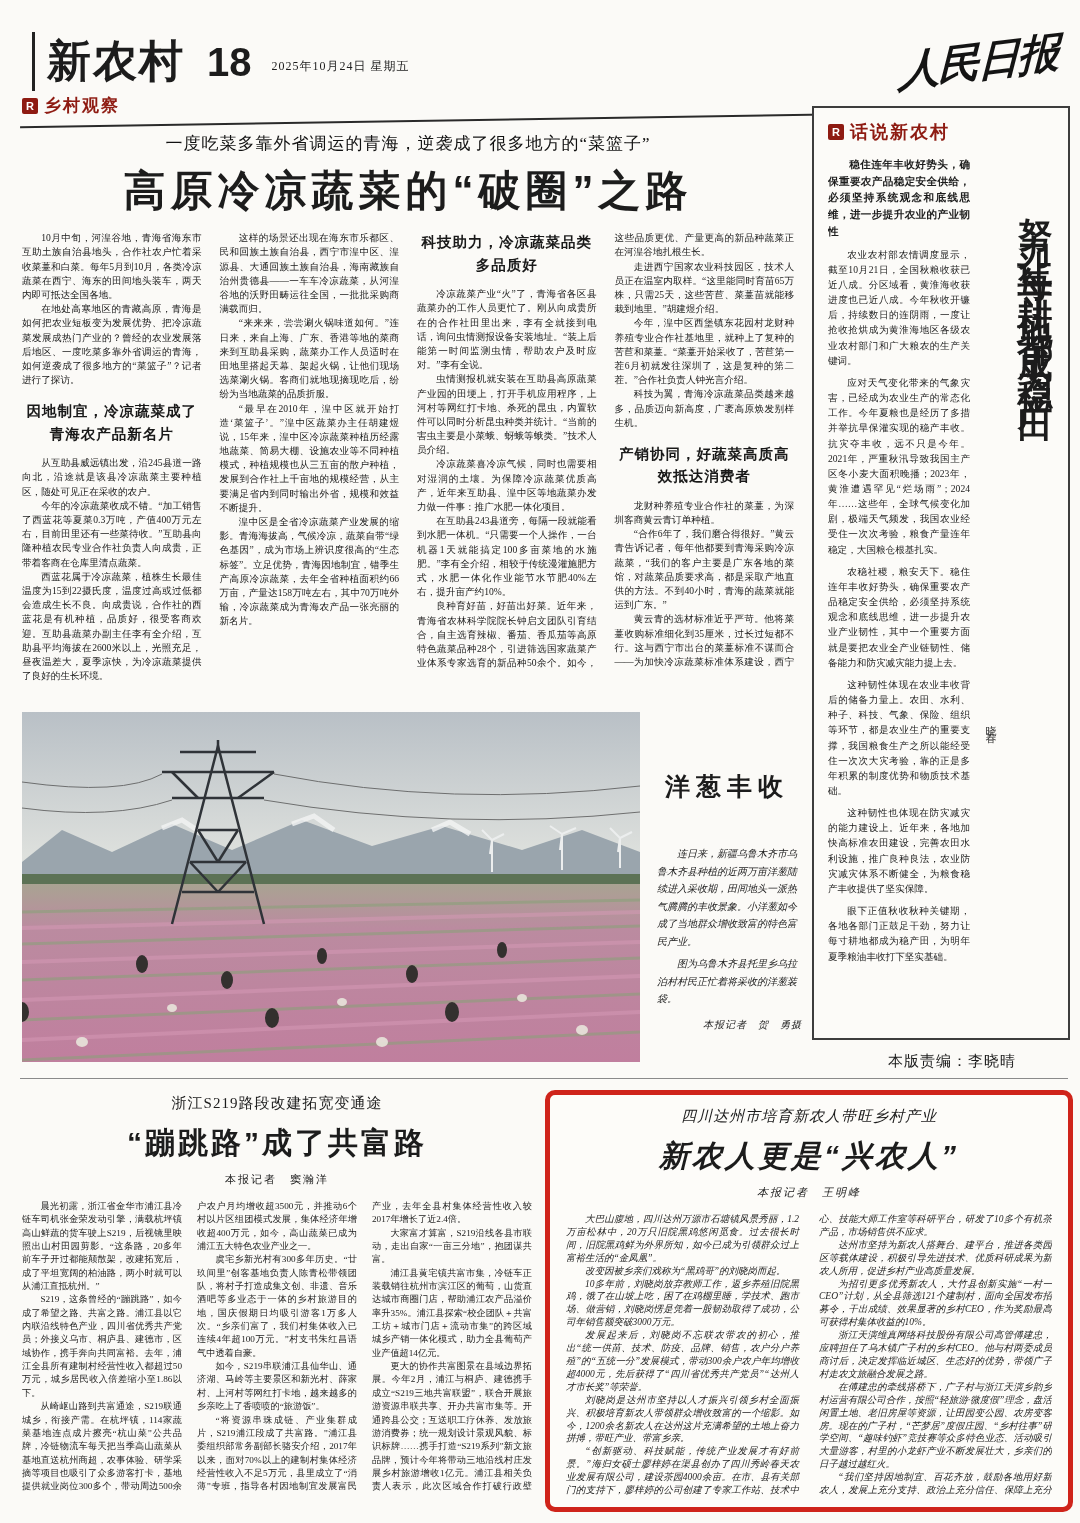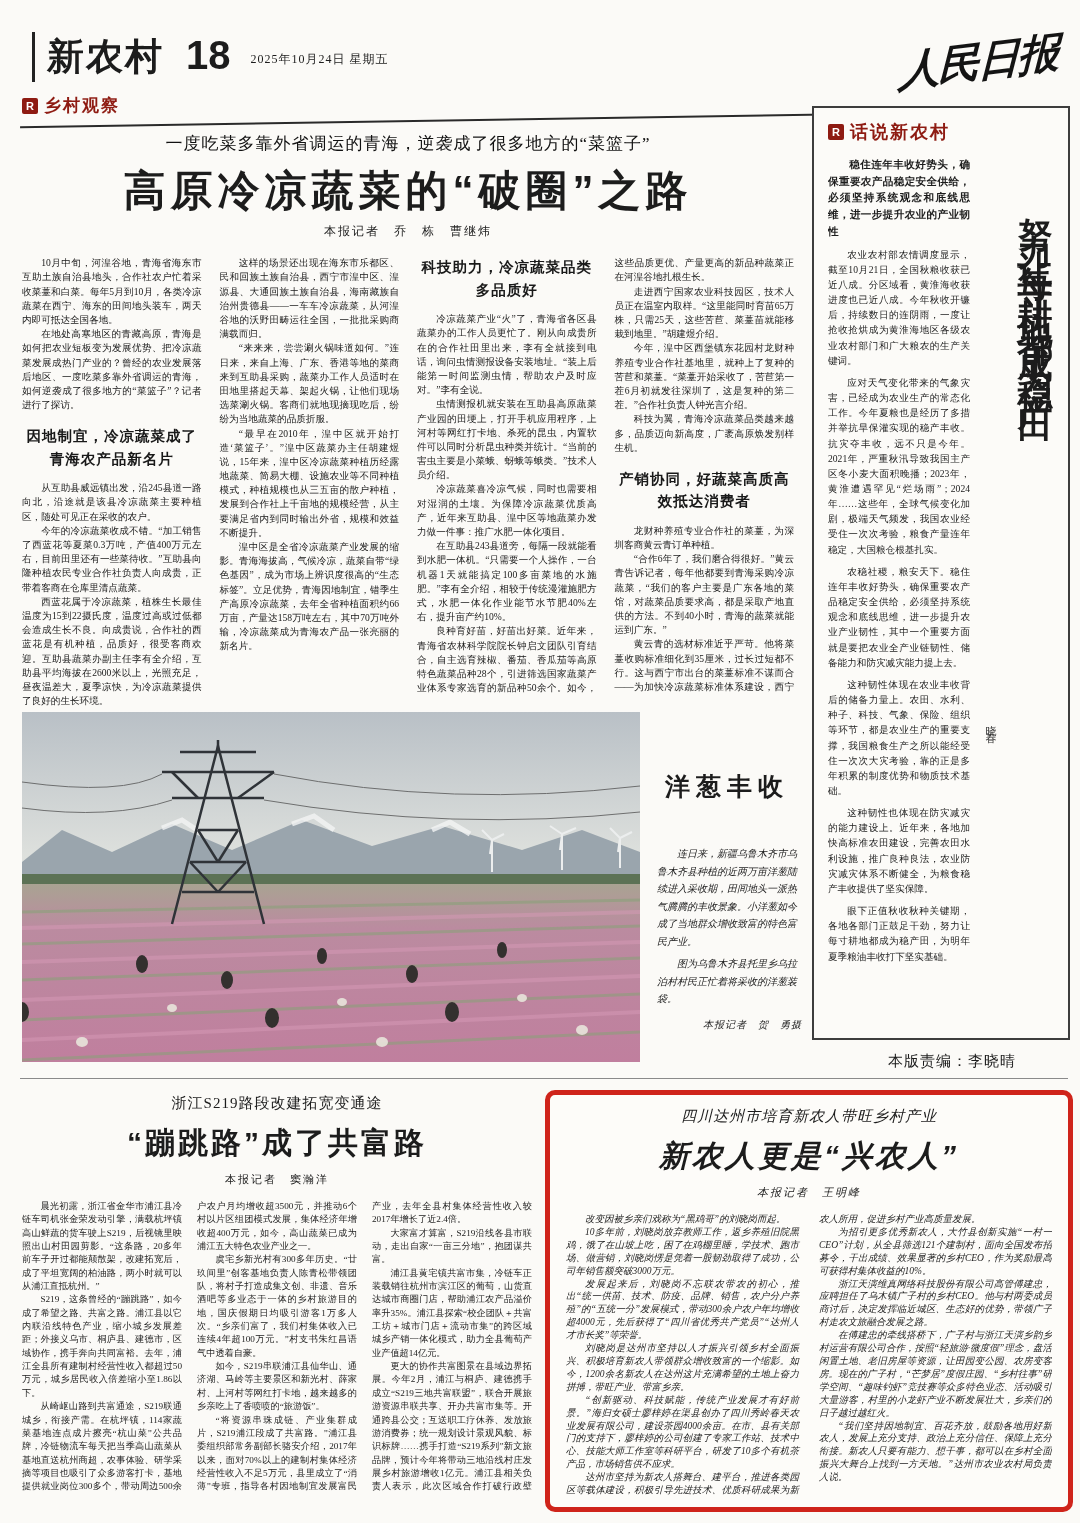--- a/index.html
+++ b/index.html
@@ -5,21 +5,21 @@
   html,body{margin:0;padding:0;}
   body{
     width:1080px;height:1523px;position:relative;overflow:hidden;
     background:#fbfaf7;color:#1c1c1c;
     font-family:"Liberation Serif",serif;
   }
   
   .masthead{position:absolute;left:18px;top:26px;right:16px;height:96px;}
   .masthead-rule{position:absolute;left:20px;right:14px;top:118px;height:2px;background:#2a2a2a;transform:rotate(-0.9deg);}
   .masthead-left{position:absolute;left:14px;top:6px;border-left:3px solid #222;padding-left:12px;}
-  .section-name{font-family:Liberation Mono, monospace;font-size:37px;font-weight:700;letter-spacing:2px;display:inline-block;vertical-align:baseline;}
+  .section-name{font-family:Liberation Mono, monospace;font-size:44px;font-weight:700;letter-spacing:2px;display:inline-block;vertical-align:baseline;}
   .page-no{font-family:"Liberation Sans",sans-serif;font-size:40px;font-weight:700;margin-left:18px;display:inline-block;}
   .pub-date{font-size:12px;letter-spacing:1px;margin-left:16px;display:inline-block;transform:translateY(-6px);}
   .paper-logo{position:absolute;right:6px;top:8px;font-size:42px;font-weight:900;font-style:italic;transform:rotate(-7deg) skewX(-8deg);letter-spacing:-2px;color:#141414;}
   
   .tag{font-family:"Liberation Sans",sans-serif;font-weight:700;color:#8e1b12;font-size:17px;letter-spacing:2px;display:flex;align-items:center;}
   .tag .r-badge{display:inline-block;width:16px;height:16px;background:#8e1b12;color:#fff;font-size:11px;line-height:16px;text-align:center;border-radius:2px;margin-right:6px;letter-spacing:0;}
   .tag-observe{position:absolute;left:22px;top:94px;}
   
   .main-article{position:absolute;left:22px;top:132px;width:772px;}
   .kicker{text-align:center;font-size:17px;letter-spacing:1px;color:#111;}
@@ -73,21 +73,20 @@
 <div class="masthead-rule"></div>
 
 <div class="tag tag-observe">
   <span class="r-badge">R</span>
   <span>乡村观察</span>
 </div>
 
 <div class="main-article">
   <div class="kicker">一度吃菜多靠外省调运的青海，逆袭成了很多地方的“菜篮子”</div>
   <div class="main-title">高原冷凉蔬菜的“破圈”之路</div>
-  <div class="byline">本报记者　乔　栋　曹继炜</div>
   <div class="article-body">
       <p>10月中旬，河湟谷地，青海省海东市互助土族自治县地头，合作社农户忙着采收菜薹和白菜。每年5月到10月，各类冷凉蔬菜在西宁、海东的田间地头装车，两天内即可抵达全国各地。</p>
       <p>在地处高寒地区的青藏高原，青海是如何把农业短板变为发展优势、把冷凉蔬菜发展成热门产业的？曾经的农业发展落后地区、一度吃菜多靠外省调运的青海，如何逆袭成了很多地方的“菜篮子”？记者进行了探访。</p>
       <h3>因地制宜，冷凉蔬菜成了青海农产品新名片</h3>
       <p>从互助县威远镇出发，沿245县道一路向北，沿途就是该县冷凉蔬菜主要种植区，随处可见正在采收的农户。</p>
       <p>今年的冷凉蔬菜收成不错。“加工销售了西蓝花等夏菜0.3万吨，产值400万元左右，目前田里还有一些菜待收。”互助县向隆种植农民专业合作社负责人向成贵，正带着客商在仓库里清点蔬菜。</p>
       <p>西蓝花属于冷凉蔬菜，植株生长最佳温度为15到22摄氏度，温度过高或过低都会造成生长不良。向成贵说，合作社的西蓝花是有机种植，品质好，很受客商欢迎。互助县蔬菜办副主任李有全介绍，互助县平均海拔在2600米以上，光照充足，昼夜温差大，夏季凉快，为冷凉蔬菜提供了良好的生长环境。</p>
       <p>这样的场景还出现在海东市乐都区、民和回族土族自治县，西宁市湟中区、湟源县、大通回族土族自治县，海南藏族自治州贵德县——一车车冷凉蔬菜，从河湟谷地的沃野田畴运往全国，一批批采购商满载而归。</p>
       <p>“来来来，尝尝涮火锅味道如何。”连日来，来自上海、广东、香港等地的菜商来到互助县采购，蔬菜办工作人员适时在田地里搭起天幕、架起火锅，让他们现场选菜涮火锅。客商们就地现摘现吃后，纷纷为当地蔬菜的品质折服。</p>
       <p>“最早在2010年，湟中区就开始打造‘菜篮子’。”湟中区蔬菜办主任胡建煜说，15年来，湟中区冷凉蔬菜种植历经露地蔬菜、简易大棚、设施农业等不同种植模式，种植规模也从三五亩的散户种植，发展到合作社上千亩地的规模经营，从主要满足省内到同时输出外省，规模和效益不断提升。</p>
@@ -216,36 +215,37 @@
 <div class="editor-note">本版责编：李晓晴</div>
 
 <div class="bottom-rule"></div>
 
 <div class="bottom-left">
   <div class="b-kicker">浙江S219路段改建拓宽变通途</div>
   <div class="b-title">“蹦跳路”成了共富路</div>
   <div class="b-byline">本报记者　窦瀚洋</div>
   <div class="b-body">
       <p>晨光初露，浙江省金华市浦江县冷链车司机张金荣发动引擎，满载杭坪镇高山鲜蔬的货车驶上S219，后视镜里映照出山村田园剪影。“这条路，20多年前车子开过都能颠散架，改建拓宽后，成了平坦宽阔的柏油路，两小时就可以从浦江直抵杭州。”</p>
-      <p>S219，这条曾经的“蹦跳路”，如今成了希望之路、共富之路。浦江县以它内联沿线特色产业，缩小城乡发展差距；外接义乌市、桐庐县、建德市，区域协作，携手奔向共同富裕。去年，浦江全县所有建制村经营性收入都超过50万元，城乡居民收入倍差缩小至1.86以下。</p>
+      <p>S219，这条曾经的“蹦跳路”，如今成了希望之路、共富之路。浦江县以它内联沿线特色产业，四川省优秀共产党员；外接义乌市、桐庐县、建德市，区域协作，携手奔向共同富裕。去年，浦江全县所有建制村经营性收入都超过50万元，城乡居民收入倍差缩小至1.86以下。</p>
       <p>从崎岖山路到共富通途，S219联通城乡，衔接产需。在杭坪镇，114家蔬菜基地连点成片擦亮“杭山菜”公共品牌，冷链物流车每天把当季高山蔬菜从基地直送杭州商超，农事体验、研学采摘等项目也吸引了众多游客打卡，基地提供就业岗位300多个，带动周边500余户农户月均增收超3500元，并推动6个村以片区组团模式发展，集体经济年增收超400万元，如今，高山蔬菜已成为浦江五大特色农业产业之一。</p>
       <p>虞宅乡新光村有300多年历史。“廿玖间里”创客基地负责人陈青松带领团队，将村子打造成集文创、非遗、音乐酒吧等多业态于一体的乡村旅游目的地，国庆假期日均吸引游客1万多人次。“乡亲们富了，我们村集体收入已连续4年超100万元。”村支书朱红昌语气中透着自豪。</p>
       <p>如今，S219串联浦江县仙华山、通济湖、马岭等主要景区和新光村、薛家村、上河村等网红打卡地，越来越多的乡亲吃上了香喷喷的“旅游饭”。</p>
       <p>“将资源串珠成链、产业集群成片，S219浦江段成了共富路。”浦江县委组织部常务副部长骆安介绍，2017年以来，面对70%以上的建制村集体经济经营性收入不足5万元，县里成立了“消薄”专班，指导各村因地制宜发展富民产业，去年全县村集体经营性收入较2017年增长了近2.4倍。</p>
       <p>大家富才算富，S219沿线各县市联动，走出自家“一亩三分地”，抱团谋共富。</p>
       <p>浦江县黄宅镇共富市集，冷链车正装载销往杭州市滨江区的葡萄，山货直达城市商圈门店，帮助浦江农产品溢价率升35%。浦江县探索“校企团队＋共富工坊＋城市门店＋流动市集”的跨区域城乡产销一体化模式，助力全县葡萄产业产值超14亿元。</p>
       <p>更大的协作共富图景在县域边界拓展。今年2月，浦江与桐庐、建德携手成立“S219三地共富联盟”，联合开展旅游资源串联共享、开办共富市集等。开通跨县公交；互送职工疗休养、发放旅游消费券；统一规划设计景观风貌、标识标牌……携手打造“S219系列”新文旅品牌，预计今年将带动三地沿线村庄发展乡村旅游增收1亿元。浦江县相关负责人表示，此次区域合作打破行政壁垒，通过党建联建、产业协作等机制创新，为浙江推进共同富裕示范区建设探索区域协同样本。</p>
     </div>
 </div>
 
 <div class="red-box">
   <div class="b-kicker">四川达州市培育新农人带旺乡村产业</div>
   <div class="b-title">新农人更是“兴农人”</div>
   <div class="b-byline">本报记者　王明峰</div>
   <div class="b-body">
+      <p>大巴山腹地，四川达州万源市石塘镇风景秀丽，1.2万亩松林中，20万只旧院黑鸡悠闲觅食。过去很长时间，旧院黑鸡鲜为外界所知，如今已成为引领群众过上富裕生活的“金凤凰”。</p>
       <p>改变因被乡亲们戏称为“黑鸡哥”的刘晓岗而起。</p>
       <p>10多年前，刘晓岗放弃教师工作，返乡养殖旧院黑鸡，饿了在山坡上吃，困了在鸡棚里睡，学技术、跑市场、做营销，刘晓岗愣是凭着一股韧劲取得了成功，公司年销售额突破3000万元。</p>
       <p>发展起来后，刘晓岗不忘联农带农的初心，推出“统一供苗、技术、防疫、品牌、销售，农户分户养殖”的“五统一分”发展模式，带动300余户农户年均增收超4000元，先后获得了“四川省优秀共产党员”“达州人才市长奖”等荣誉。</p>
       <p>刘晓岗是达州市坚持以人才振兴引领乡村全面振兴、积极培育新农人带领群众增收致富的一个缩影。如今，1200余名新农人在达州这片充满希望的土地上奋力拼搏，带旺产业、带富乡亲。</p>
       <p>“创新驱动、科技赋能，传统产业发展才有好前景。”海归女硕士廖梓婷在渠县创办了四川秀岭春天农业发展有限公司，建设茶园4000余亩。在市、县有关部门的支持下，廖梓婷的公司创建了专家工作站、技术中心、技能大师工作室等科研平台，研发了10多个有机茶产品，市场销售供不应求。</p>
       <p>达州市坚持为新农人搭舞台、建平台，推进各类园区等载体建设，积极引导先进技术、优质科研成果为新农人所用，促进乡村产业高质量发展。</p>
       <p>为招引更多优秀新农人，大竹县创新实施“一村一CEO”计划，从全县筛选121个建制村，面向全国发布招募令，干出成绩、效果显著的乡村CEO，作为奖励最高可获得村集体收益的10%。</p>
       <p>浙江天演维真网络科技股份有限公司高管傅建忠，应聘担任了乌木镇广子村的乡村CEO。他与村两委成员商讨后，决定发挥临近城区、生态好的优势，带领广子村走农文旅融合发展之路。</p>
       <p>在傅建忠的牵线搭桥下，广子村与浙江天演乡韵乡村运营有限公司合作，按照“轻旅游·微度假”理念，盘活闲置土地、老旧房屋等资源，让田园变公园、农房变客房。现在的广子村，“芒梦居”度假庄园、“乡村往事”研学空间、“趣味钓虾”竞技赛等众多特色业态、活动吸引大量游客，村里的小龙虾产业不断发展壮大，乡亲们的日子越过越红火。</p>
       <p>“我们坚持因地制宜、百花齐放，鼓励各地用好新农人，发展上充分支持、政治上充分信任、保障上充分衔接。新农人只要有能力、想干事，都可以在乡村全面振兴大舞台上找到一方天地。”达州市农业农村局负责人说。</p>

